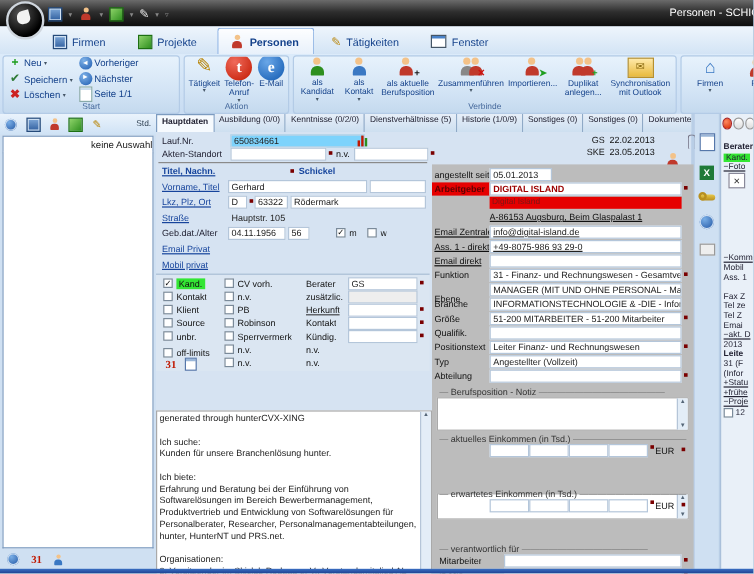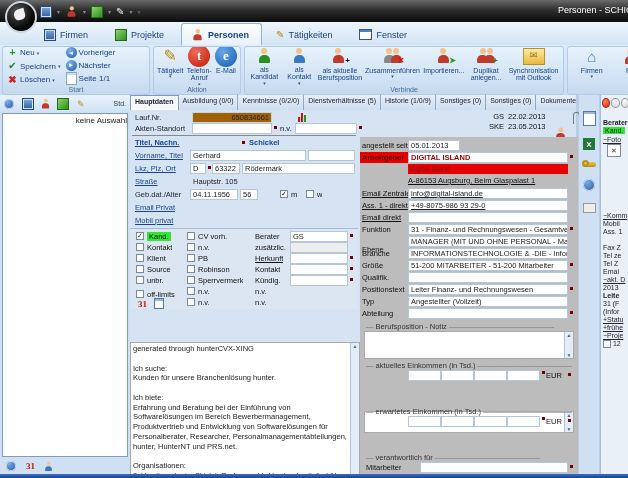--- a/index.html
+++ b/index.html
@@ -357,21 +357,21 @@
         <div class="rtab">Dienstverhältnisse (5)</div>
         <div class="rtab">Historie (1/0/9)</div>
         <div class="rtab">Sonstiges (0)</div>
         <div class="rtab">Sonstiges (0)</div>
         <div class="rtab">Dokumente (4)</div>
 
       </div>
 
       
       <span class="abs glbl" style="left:5px;top:18px;color:#223;">Lauf.Nr.</span>
-      <div class="abs fld" style="left:62px;top:17px;width:80px;background:#a16207;border-color:#c8d4e2;justify-content:flex-end;">
+      <div class="abs fld" style="left:62px;top:17px;width:112px;background:#7dd3fc;border-color:#c8d4e2;">
           <span>650834661</span>
         </div>
       <span class="abs chart" style="left:168px;top:17px;">
           <i style="height:5px;"></i>
           <i style="height:9px;"></i>
           <i style="height:7px;background:#2e8f1f;"></i>
         </span>
       <span class="abs glbl" style="left:352px;top:17px;text-align:right;width:22px;">GS</span>
       <span class="abs glbl" style="left:378px;top:17px;">22.02.2013</span>
       <span class="abs glbl" style="left:352px;top:27px;text-align:right;width:22px;">SKE</span>

